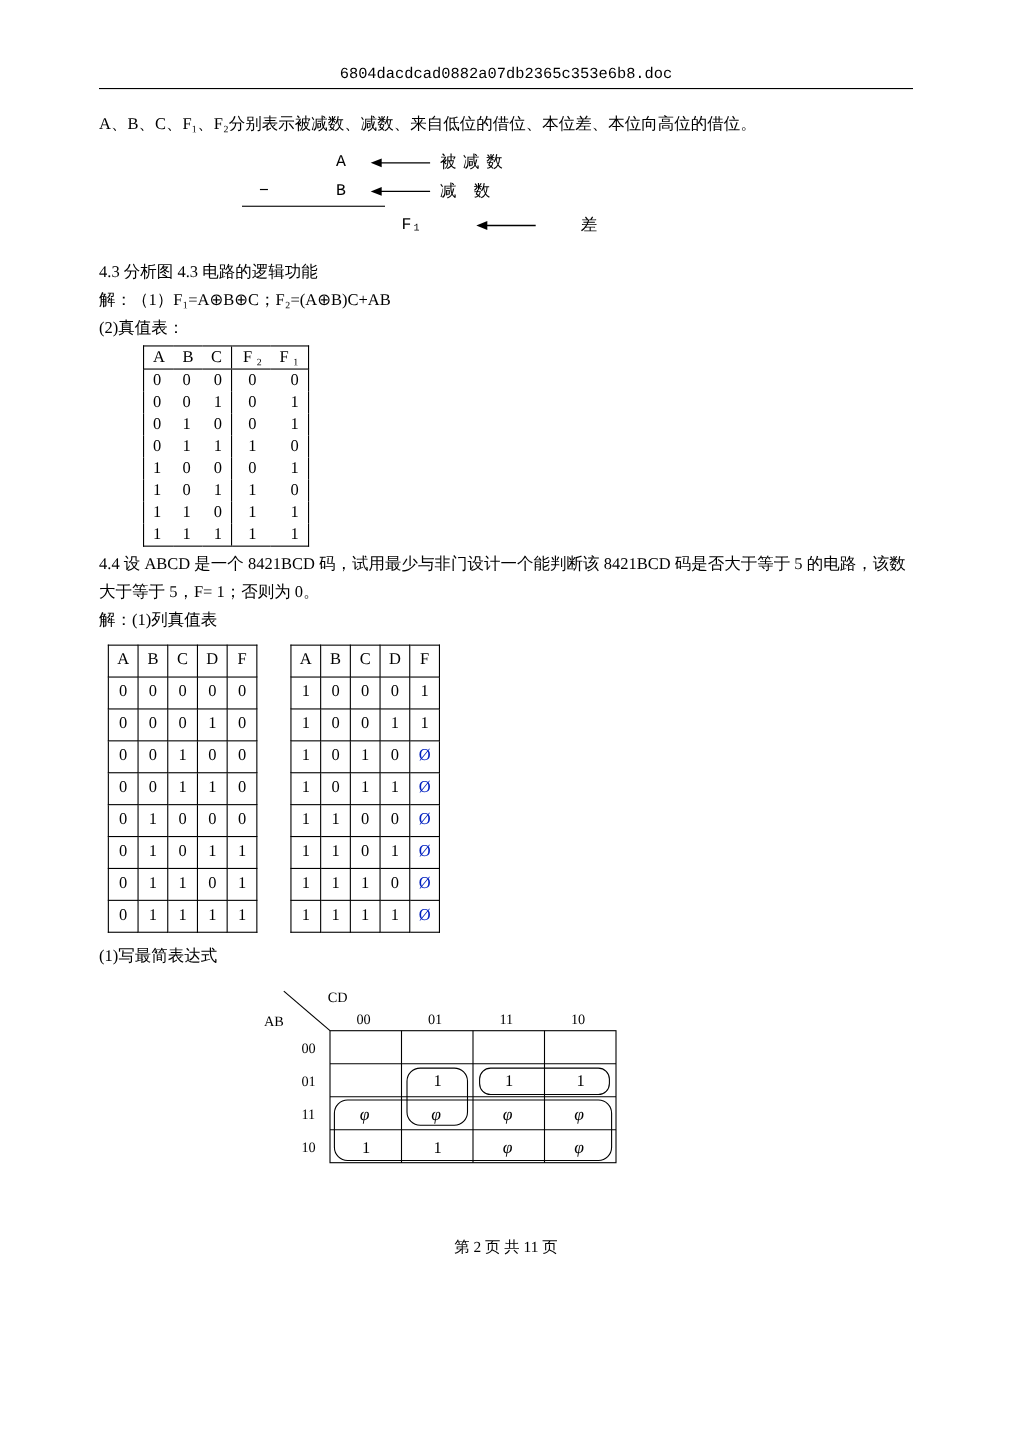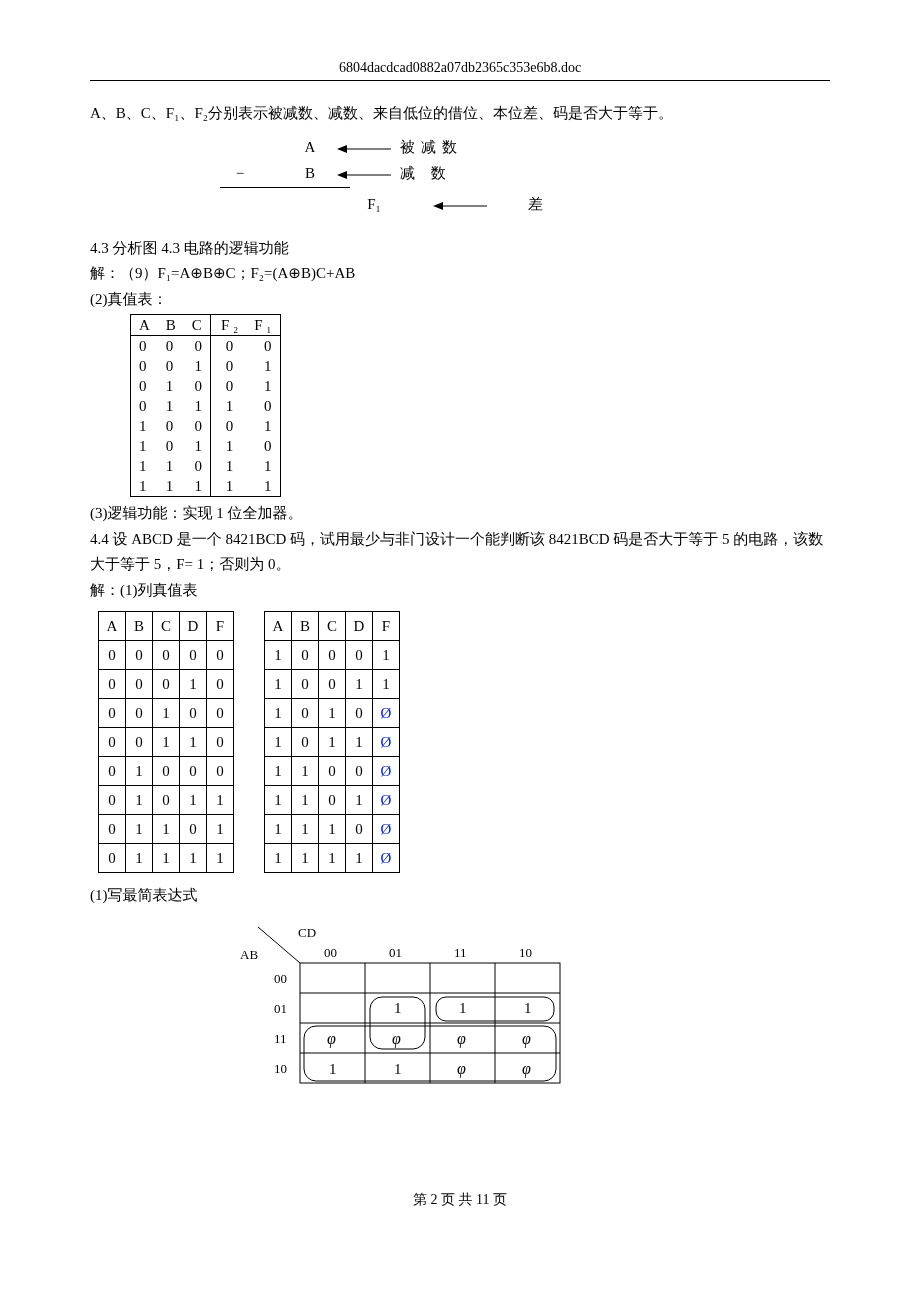--- a/index.html
+++ b/index.html
@@ -95,35 +95,35 @@
     margin-top: 8px;
     margin-left: 10px;
   }
   .overline {
     text-decoration: overline;
     text-decoration-thickness: 1px;
   }
   .footer {
     text-align: center;
     font-size: 14px;
-    margin-top: 68px;
+    margin-top: 28px;
   }
   .sec-title {
     font-family: "SimSun", serif;
   }
-  .serif { font-family: Liberation Serif, serif; }
+  .serif { font-family: Liberation Mono, monospace; }
 </style>
 </head>
 <body>
 
 <div class="page">
   <div class="header serif">6804dacdcad0882a07db2365c353e6b8.doc</div>
   <div class="hr"></div>
 
-  <div class="line">A、B、C、F₁、F₂分别表示被减数、减数、来自低位的借位、本位差、码是否大于等于。</div>
+  <div class="line">A、B、C、F₁、F₂分别表示被减数、减数、来自低位的借位、本位差、本位向高位的借位。</div>
 
   <div class="subtraction-block">
     <div class="sub-row">
       <div class="sub-col-sign"></div>
       <div class="sub-col-f2"></div>
       <div class="sub-col-main serif">A</div>
       <div class="arrow-col"><svg class="arrow" width="60" height="14">
             <line x1="8" y1="7" x2="56" y2="7" stroke="#000" stroke-width="1.2"></line>
             <polygon points="2,7 12,3 12,11" fill="#000"></polygon>
           </svg></div>
@@ -146,21 +146,21 @@
       <div class="sub-col-main serif">F₁</div>
       <div class="arrow-col"><svg class="arrow" width="60" height="14">
             <line x1="8" y1="7" x2="56" y2="7" stroke="#000" stroke-width="1.2"></line>
             <polygon points="2,7 12,3 12,11" fill="#000"></polygon>
           </svg></div>
       <div class="label-col" style="letter-spacing:0">差</div>
     </div>
   </div>
 
   <div class="line sec-title">4.3 分析图 4.3 电路的逻辑功能</div>
-  <div class="line">解：（9）F₁=A⊕B⊕C；F₂=(A⊕B)C+AB</div>
+  <div class="line">解：（1）F₁=A⊕B⊕C；F₂=(A⊕B)C+AB</div>
   <div class="line">(2)真值表：</div>
 
   <table class="tt1">
     <tbody>
         <tr class="toprow">
       <td class="outer-l">A</td>
       <td>B</td>
       <td style="text-align:right">C</td>
       <td class="vsep">F ₂</td>
       <td class="outer-r" style="text-align:right">F ₁</td>
@@ -217,21 +217,20 @@
     <tr class="lastrow">
           <td class="outer-l">1</td>
           <td>1</td>
           <td style="text-align:right">1</td>
           <td class="vsep">1</td>
           <td class="outer-r" style="text-align:right">1</td>
         </tr>
   </tbody>
     </table>
 
-  <div class="line">(3)逻辑功能：实现 1 位全加器。</div>
 
   <div class="line sec-title">4.4 设 ABCD 是一个 8421BCD 码，试用最少与非门设计一个能判断该 8421BCD 码是否大于等于 5 的电路，该数大于等于 5，F= 1；否则为 0。</div>
   <div class="line">解：(1)列真值表</div>
 
   <div class="two-tables">
     <table class="tt2">
       <tbody>
           <tr>
             <td>A</td>
             <td>B</td>

